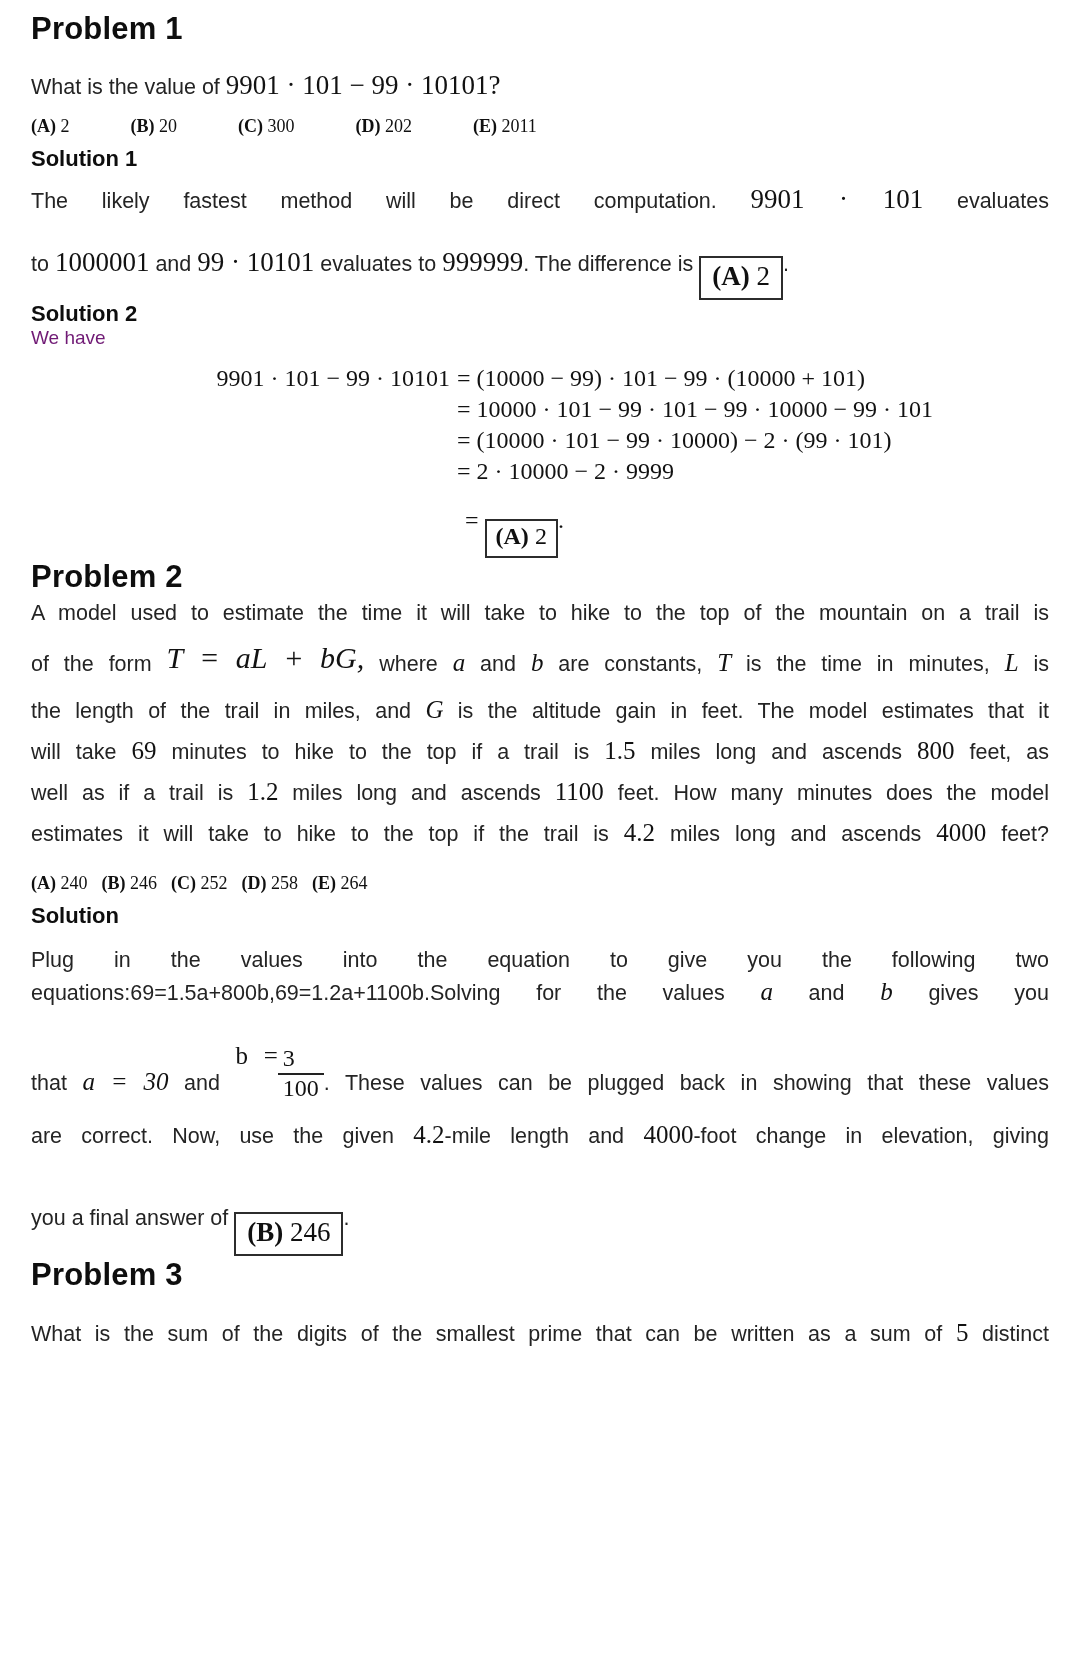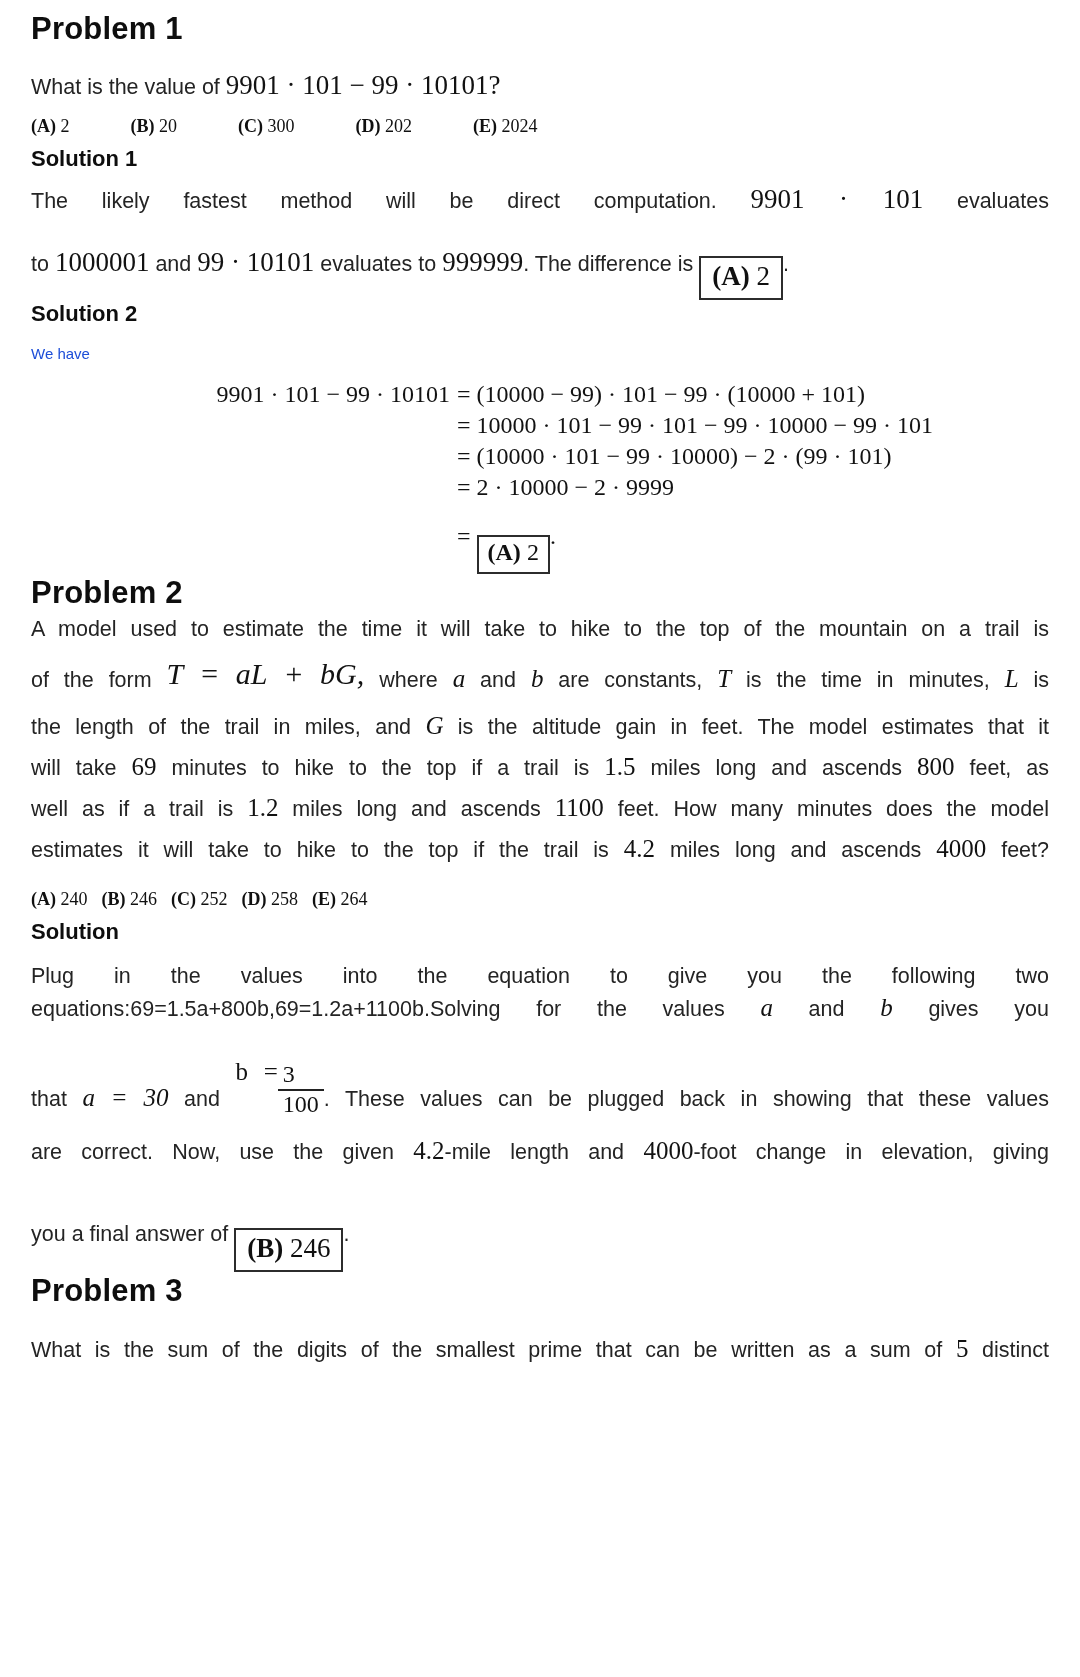--- a/index.html
+++ b/index.html
@@ -28,27 +28,27 @@
 
   .s1h   { margin-top:44px; }
   .s1l1  { margin-top:4px;  line-height:46px; }
   .s1l2  { margin-top:8px;  line-height:60px; }
 
   .abox { display:inline-block; border:2px solid #2c2c2c; padding:3px 11px 6px 11px;
           font-family:"Liberation Serif","DejaVu Serif",serif; font-size:27px; color:#101010;
           vertical-align:-14px; line-height:1.15; }
 
   .s2h    { margin-top:44px; }
-  .wehave { margin-top:16px; line-height:22px; font-size:15px; color:#1d4ed8; }
+  .wehave { line-height:22px; font-size:19px; color:#701a75; }
 
   .eqblock { margin-top:14px; font-family:"Liberation Serif","DejaVu Serif",serif; font-size:24px; color:#121212; }
   .eqrow   { display:flex; line-height:31px; }
   .eqlhs   { width:426px; text-align:right; padding-right:7px; white-space:nowrap; }
   .eqrhs   { white-space:nowrap; }
-  .eqfinal { margin-top:5px; line-height:56px; }
+  .eqfinal { margin-top:5px; line-height:56px;gap:8px; }
   .eqfinal .abox { font-size:24px; vertical-align:-16px; padding:2px 9px 5px 9px; }
 
   .p2h  { margin-top:88px; }
   .para { }
   .pl1  { line-height:37px; }
   .pl2  { line-height:51px; }
   .pl3,.pl4,.pl5,.pl6 { line-height:40px; }
 
   .solh  { margin-top:54px; }
   .sl1   { margin-top:16px; line-height:31px; }
@@ -77,21 +77,21 @@
   <div class="line qline">
     <span>What is the value of</span>
     <span class="m mxl">9901 · 101 − 99 · 10101?</span>
   </div>
 
   <div class="choices">
     <span class="choice"><span class="cl">(A)</span> <span>2</span></span>
     <span class="choice"><span class="cl">(B)</span> <span>20</span></span>
     <span class="choice"><span class="cl">(C)</span> <span>300</span></span>
     <span class="choice"><span class="cl">(D)</span> <span>202</span></span>
-    <span class="choice"><span class="cl">(E)</span> <span>2024</span></span>
+    <span class="choice"><span class="cl">(E)</span> <span>2011</span></span>
   </div>
 
   <h2 class="sol s1h">Solution 1</h2>
 
   <div class="line j s1l1">
     <span>The likely fastest method will be direct computation.</span>
     <span class="m mxl">9901 · 101</span>
     <span>evaluates</span>
   </div>
 

